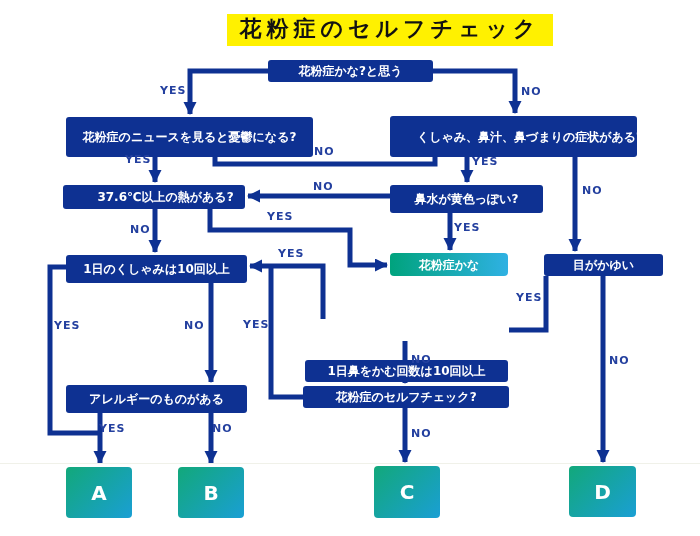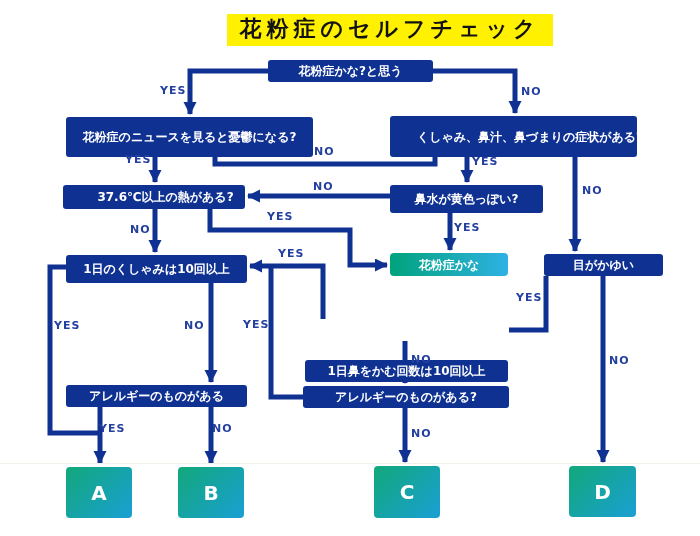--- a/index.html
+++ b/index.html
@@ -111,22 +111,22 @@
   <div id="nodes-layer">
       <div class="node question" style="left: 268px; top: 60px; width: 165px; height: 22px;">花粉症かな?と思う</div>
       <div class="node question" style="left: 66px; top: 117px; width: 247px; height: 40px;">花粉症のニュースを見ると憂鬱になる?</div>
       <div class="node question" style="left: 390px; top: 116px; width: 247px; height: 41px; padding-left: 33px;">くしゃみ、鼻汁、鼻づまりの症状がある?</div>
       <div class="node question" style="left: 63px; top: 185px; width: 182px; height: 24px; padding-left: 23px;">37.6℃以上の熱がある?</div>
       <div class="node question" style="left: 390px; top: 185px; width: 153px; height: 28px;">鼻水が黄色っぽい?</div>
       <div class="node question" style="left: 66px; top: 255px; width: 181px; height: 28px;">1日のくしゃみは10回以上</div>
       <div class="node cold" style="left: 390px; top: 253px; width: 118px; height: 23px;">花粉症かな</div>
       <div class="node question" style="left: 517px; top: 254px; width: 119px; height: 22px; margin-left: 27px;">目がかゆい</div>
       <div class="node question" style="left: 305px; top: 319px; width: 203px; height: 22px; margin-top: 41px;">1日鼻をかむ回数は10回以上</div>
-      <div class="node question" style="left: 66px; top: 385px; width: 181px; height: 22px;">アレルギーのものがある</div>
-      <div class="node question" style="left: 303px; top: 386px; width: 206px; height: 22px;">アレルギーのものがある?</div>
+      <div class="node question" style="left: 66px; top: 385px; width: 181px; height: 28px;">アレルギーのものがある</div>
+      <div class="node question" style="left: 303px; top: 386px; width: 206px; height: 22px;">花粉症のセルフチェック?</div>
       <div class="node result" style="left: 66px; top: 467px; width: 66px; height: 51px;">A</div>
       <div class="node result" style="left: 178px; top: 467px; width: 66px; height: 51px;">B</div>
       <div class="node result" style="left: 374px; top: 466px; width: 66px; height: 52px;">C</div>
       <div class="node result" style="left: 569px; top: 466px; width: 67px; height: 51px;">D</div>
     </div>
   <div id="labels-layer">
       <div class="edge-label" style="left: 160px; top: 85px;">YES</div>
       <div class="edge-label" style="left: 521px; top: 86px;">NO</div>
       <div class="edge-label" style="left: 125px; top: 154px;">YES</div>
       <div class="edge-label" style="left: 314px; top: 146px;">NO</div>

